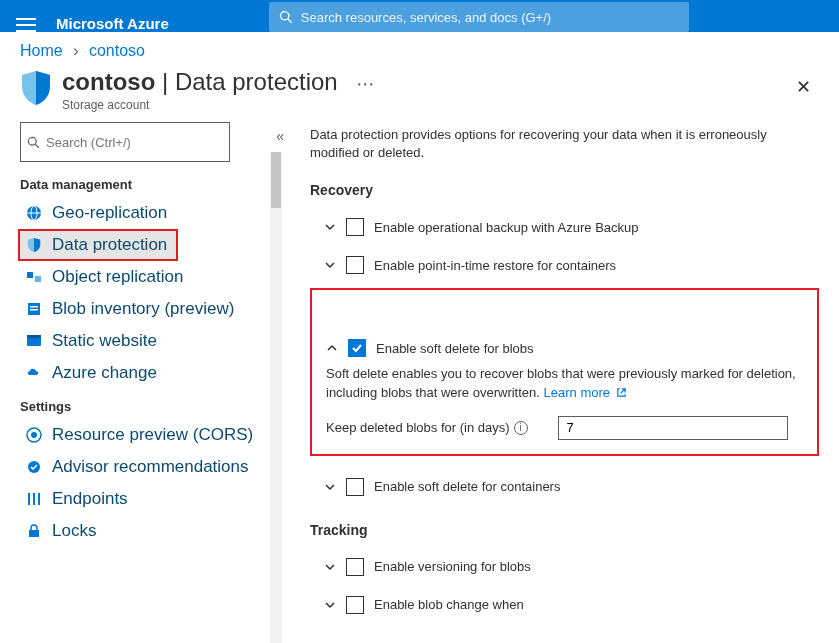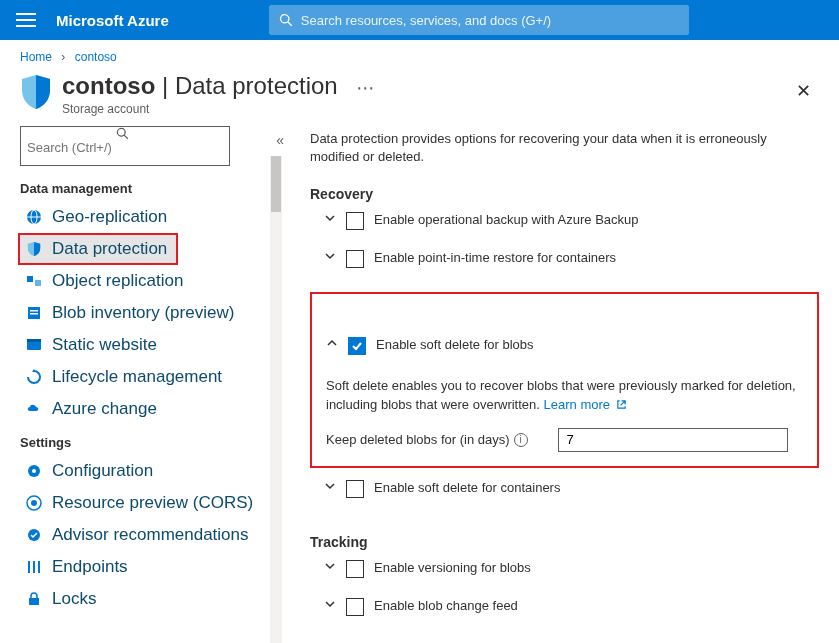--- a/index.html
+++ b/index.html
@@ -1,73 +1,73 @@
 <!DOCTYPE html>
 <html><head>
 <meta charset="utf-8">
 <style>
 * { box-sizing: border-box; margin: 0; padding: 0; }
 body { font-family: "Segoe UI", Arial, sans-serif; font-size: 13px; color: #323130; background: #fff; width: 839px; height: 643px; overflow: hidden; }
 
 
-.topbar { background: #0078d4; height: 40px; display: flex; align-items: center; padding: 0 10px; color: #fff; }
+.topbar { background: #0078d4; height: 32px; display: flex; align-items: flex-end; padding: 0 10px; color: #fff; }
 .hamburger { width: 20px; height: 14px; position: relative; margin-right: 20px; cursor: pointer; margin-left: 6px; }
 .hamburger span, .hamburger::before, .hamburger::after { content: ""; position: absolute; left: 0; right: 0; height: 2px; background: #fff; }
 .hamburger::before { top: 0; }
 .hamburger span { top: 6px; }
 .hamburger::after { top: 12px; }
 .brand { font-weight: 600; font-size: 15px; margin-right: 100px; }
 .searchbox { background: #4ca0e0; height: 30px; border-radius: 2px; display: flex; align-items: center; padding: 0 10px; width: 420px; }
 .searchbox svg { width: 14px; height: 14px; fill: #fff; margin-right: 8px; flex-shrink: 0; }
 .searchbox input { background: transparent; border: none; color: #701a75; font-size: 13px; width: 100%; outline: none; }
 .searchbox input::placeholder { color: #eaf4fb; }
 
 
-.breadcrumb { padding: 10px 20px 8px; font-size: 12px; }
+.breadcrumb { padding: 10px 20px 8px; font-size: 16px; }
 .breadcrumb a { color: #0078d4; text-decoration: none; cursor: pointer; }
 .breadcrumb .sep { color: #605e5c; margin: 0 6px; }
 
 
 .page-header { display: flex; align-items: flex-start; padding: 0 20px 10px; }
 .shield-lg { width: 32px; height: 36px; margin-right: 10px; margin-top: 2px; }
 .title-block { flex: 1; }
 .title-line { font-size: 24px; color: #323130; }
 .title-line .bold { font-weight: 600; }
 .title-line .ellipsis { font-size: 18px; color: #605e5c; margin-left: 12px; letter-spacing: 2px; cursor: pointer; }
 .subtitle { font-size: 12px; color: #605e5c; margin-top: 2px; }
 .close-x { font-size: 18px; color: #323130; cursor: pointer; padding: 4px 8px; margin-top: 4px; }
 
 
 .body-layout { display: flex; padding: 0 0 0 20px; height: calc(100% - 120px); }
 .sidebar { width: 260px; flex-shrink: 0; position: relative; padding-right: 12px; }
-.localsearch { display: flex; align-items: center; border: 1px solid #605e5c; height: 40px; padding: 0 6px; width: 210px; margin-bottom: 15px; flex-direction: column; }
+.localsearch { display: flex; align-items: center; border: 1px solid #605e5c; height: 40px; padding: 0 6px; width: 210px; margin-bottom: 15px; }
 .localsearch svg { width: 13px; height: 13px; fill: #605e5c; margin-right: 6px; flex-shrink: 0; }
 .localsearch input { border: none; outline: none; font-size: 13px; width: 100%; }
 .collapse-dbl { position: absolute; top: 6px; right: 0px; font-size: 14px; color: #605e5c; cursor: pointer; letter-spacing: -4px; }
 .section-label { font-weight: 600; font-size: 13px; margin: 10px 0 5px; }
 .nav-item { display: flex; align-items: center; height: 32px; padding: 0 6px; cursor: pointer; font-size: 17px; color: #0c4a6e; }
 .nav-item.selected { background: #e5e5e5; }
 .nav-item .ico { width: 16px; height: 16px; margin-right: 10px; display: flex; align-items: center; justify-content: center; flex-shrink: 0; }
 .highlight-border { border: 2px solid #e31b23; margin-left: -2px; margin-right: 90px; }
 .scroll-track { position: absolute; right: -2px; top: 30px; bottom: 0; width: 12px; background: #f3f2f1; }
 .scroll-thumb { position: absolute; top: 0; left: 1px; right: 1px; height: 56px; background: #c8c6c4; }
 
 
 .main { flex: 1; padding: 4px 20px 0 30px; overflow: hidden; }
 .intro { font-size: 13px; line-height: 1.4; margin-bottom: 20px; }
 .section-h { font-weight: 600; font-size: 14px; margin-bottom: 10px; }
-.opt-row { display: flex; height: 38px; padding-left: 14px; }
+.opt-row { display: flex; align-items: center; height: 38px; padding-left: 14px; }
 .chev { width: 12px; height: 12px; margin-right: 10px; cursor: pointer; flex-shrink: 0; }
 .cbox { width: 18px; height: 18px; border: 1px solid #323130; margin-right: 10px; display: flex; align-items: center; justify-content: center; cursor: pointer; flex-shrink: 0; }
 .cbox.checked { background: #0078d4; border-color: #0078d4; }
 .cbox.checked svg { width: 12px; height: 12px; fill: #fff; }
 .opt-label { font-size: 13px; }
 .expanded-block { border: 2px solid #e31b23; padding: 8px 10px 14px 6px; margin-bottom: 12px; margin-top: 4px; }
 .expanded-block .opt-row { padding-left: 8px; }
-.desc { font-size: 13px; line-height: 1.4; padding-left: 8px; margin-top: 10px; margin-bottom: 14px; }
+.desc { font-size: 13px; line-height: 1.4; padding-left: 8px; margin-top: 2px; margin-bottom: 14px; }
 .learn-link { color: #0078d4; text-decoration: none; cursor: pointer; }
 .ext-icon { display: inline-block; width: 11px; height: 11px; vertical-align: -1px; margin-left: 2px; }
 .field-row { display: flex; align-items: center; padding-left: 8px; }
 .field-label { font-size: 13px; margin-right: 4px; }
 .info-circle { width: 14px; height: 14px; border: 1px solid #605e5c; border-radius: 50%; display: inline-flex; align-items: center; justify-content: center; font-size: 10px; color: #605e5c; margin-right: 30px; cursor: default; }
 .num-input { border: 1px solid #605e5c; height: 24px; padding: 0 8px; font-size: 13px; width: 230px; }
 </style>
 </head>
 <body>
 
@@ -163,50 +163,32 @@
     <div class="nav-item">
       <span class="ico">
           <svg viewBox="0 0 16 16" width="16" height="16">
             <rect x="1" y="2" width="14" height="11" rx="1" fill="#0078d4"></rect>
             <rect x="1" y="2" width="14" height="3" fill="#005a9e"></rect>
           </svg>
         </span>
       <span>Static website</span>
     </div>
 
-    <div class="nav-item">
-      <span class="ico">
-          <svg viewBox="0 0 16 16" width="16" height="16">
-            <path d="M8 2 A6 6 0 1 1 2 8" fill="none" stroke="#0078d4" stroke-width="2"></path>
-            <path d="M8 0 L10 3 L6 3 Z" fill="#0078d4"></path>
-          </svg>
-        </span>
-      <span>Lifecycle management</span>
-    </div>
 
     <div class="nav-item">
       <span class="ico">
           <svg viewBox="0 0 16 16" width="16" height="16">
             <path d="M4 10 C1 10 1 6 4 6 C4 3 9 3 10 6 C13 6 13 10 10 10 Z" fill="#0078d4"></path>
           </svg>
         </span>
       <span>Azure change</span>
     </div>
 
     <div class="section-label">Settings</div>
 
-    <div class="nav-item">
-      <span class="ico">
-          <svg viewBox="0 0 16 16" width="16" height="16">
-            <circle cx="8" cy="8" r="6" fill="#0078d4"></circle>
-            <circle cx="8" cy="8" r="2" fill="#fff"></circle>
-          </svg>
-        </span>
-      <span>Configuration</span>
-    </div>
 
     <div class="nav-item">
       <span class="ico">
           <svg viewBox="0 0 16 16" width="16" height="16">
             <circle cx="8" cy="8" r="7" fill="none" stroke="#0078d4" stroke-width="1.5"></circle>
             <circle cx="8" cy="8" r="3" fill="#0078d4"></circle>
           </svg>
         </span>
       <span>Resource preview (CORS)</span>
     </div>
@@ -308,16 +290,16 @@
         </svg>
       <div class="cbox"></div>
       <span class="opt-label">Enable versioning for blobs</span>
     </div>
 
     <div class="opt-row">
       <svg class="chev" viewBox="0 0 12 12">
           <path d="M2 4 L6 8 L10 4" fill="none" stroke="#323130" stroke-width="1.5"></path>
         </svg>
       <div class="cbox"></div>
-      <span class="opt-label">Enable blob change feed</span>
+      <span class="opt-label">Enable blob change when</span>
     </div>
   </div>
 </div>
 
 </body></html>

